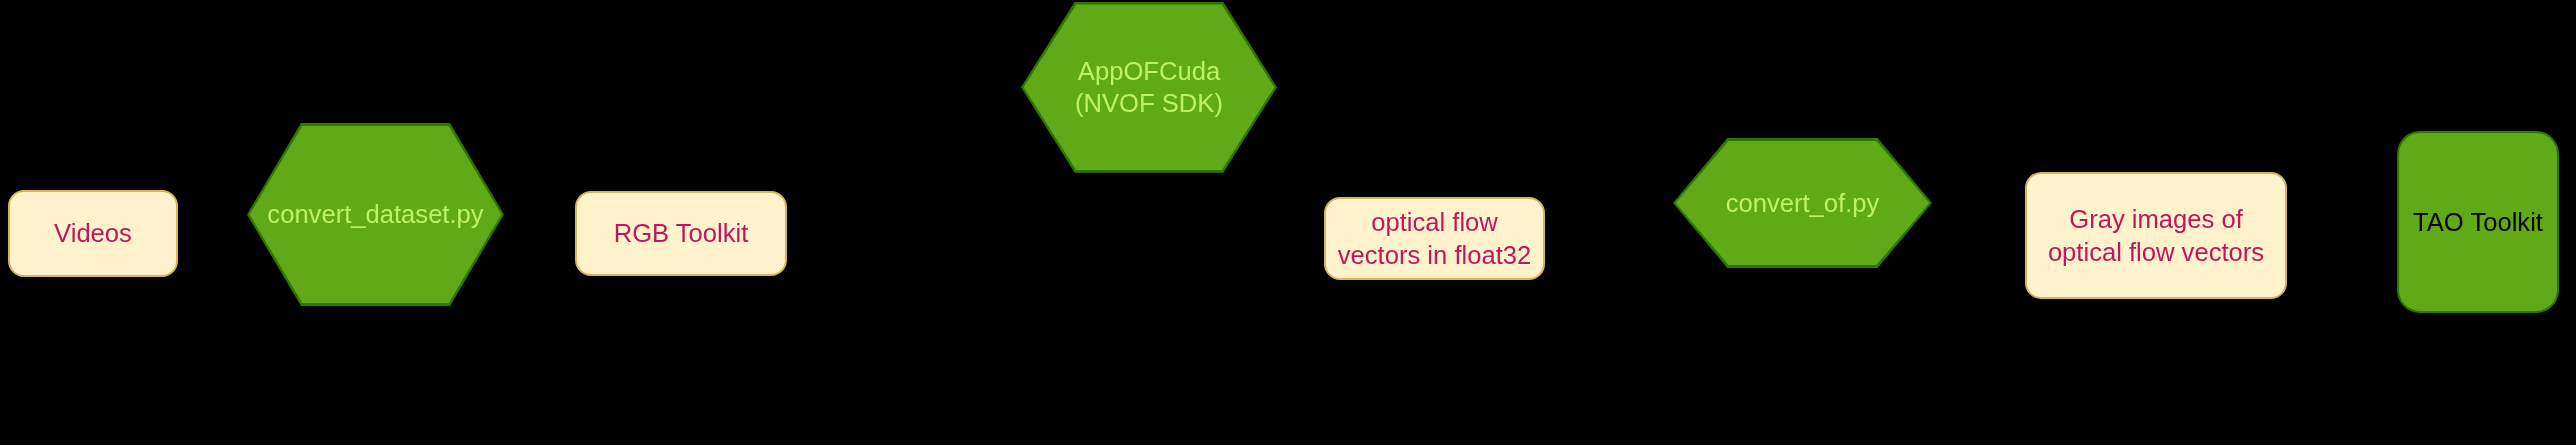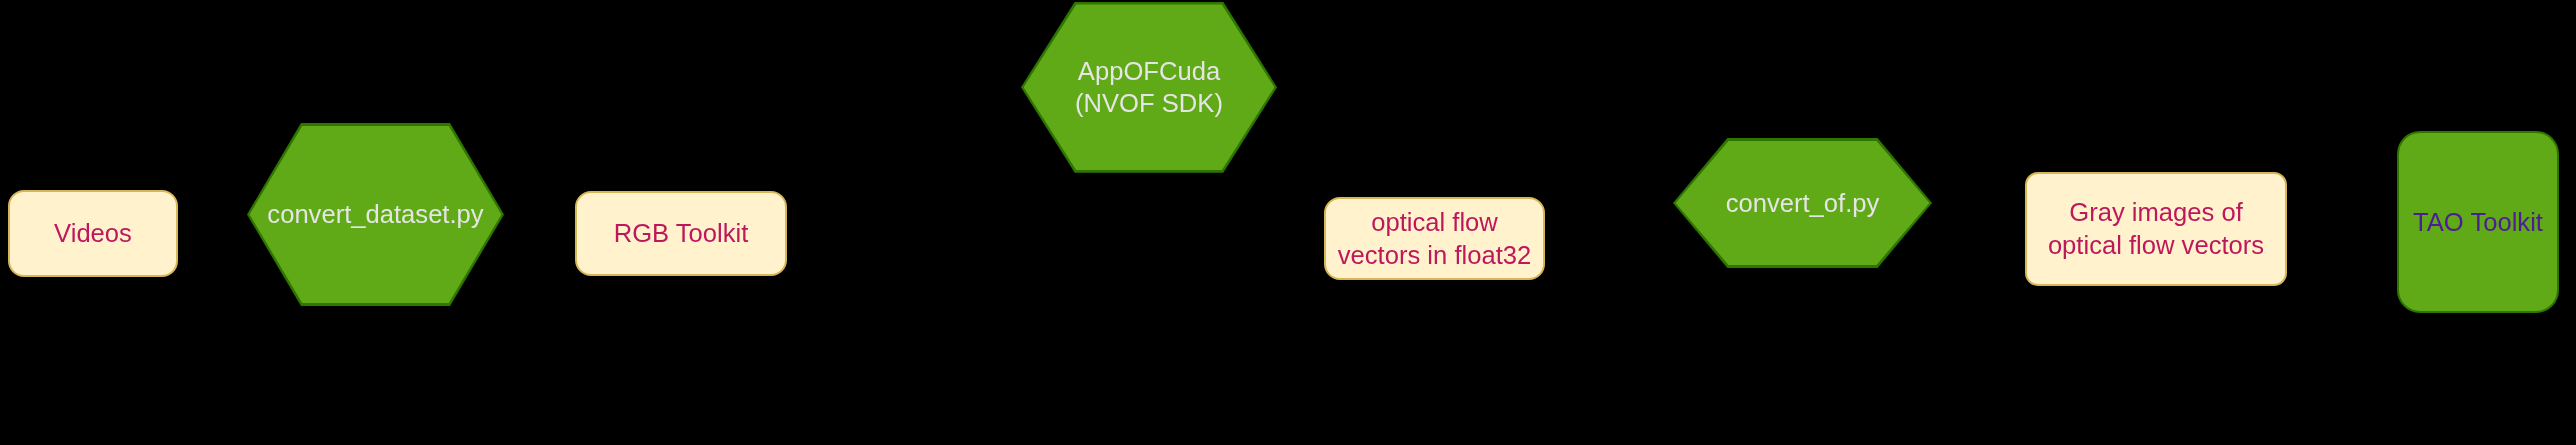--- a/index.html
+++ b/index.html
@@ -37,37 +37,37 @@
     background: #fff2cc;
     border: 2.6px solid #d6b656;
     border-radius: 16px;
     color: #be185d;
     margin-top: 16px;
   }
   
   .process-hex {
     clip-path: polygon(21% 0, 79% 0, 100% 50%, 79% 100%, 21% 100%, 0 50%);
     background: #2d7600;
-    color: #e5e5e5;
+    color: #bef264;
     justify-content: center;
   }
   .process-hex::before {
     content: "";
     position: absolute;
     inset: 2.6px;
     clip-path: polygon(21% 0, 79% 0, 100% 50%, 79% 100%, 21% 100%, 0 50%);
     background: #60a917;
     z-index: 1;
   }
   
   .process-rect {
     background: #60a917;
     border: 2.6px solid #2d7600;
     border-radius: 23px;
-    color: #4c1d95;
+    color: #000000;
   }
 </style>
 </head>
 <body>
 
 <div class="canvas">
 
   <div class="node data-rect" style="left:8px; top:174px; width:170px; height:87px;">
     <span class="label">Videos</span>
   </div>
@@ -88,21 +88,21 @@
 
   <div class="node data-rect" style="left:1324px; top:181px; width:221px; height:83px;">
     <span class="label">optical flow
 vectors in float32</span>
   </div>
 
   <div class="node process-hex" style="left:1673px; top:138px; width:259px; height:130px;">
     <span class="label">convert_of.py</span>
   </div>
 
-  <div class="node data-rect" style="left:2025px; top:156px; width:262px; height:114px;border-radius:13px;">
+  <div class="node data-rect" style="left:2025px; top:156px; width:262px; height:127px;">
     <span class="label">Gray images of
 optical flow vectors</span>
   </div>
 
   <div class="node process-rect" style="left:2397px; top:131px; width:162px; height:182px;">
     <span class="label">TAO Toolkit</span>
   </div>
 
 </div>
 

